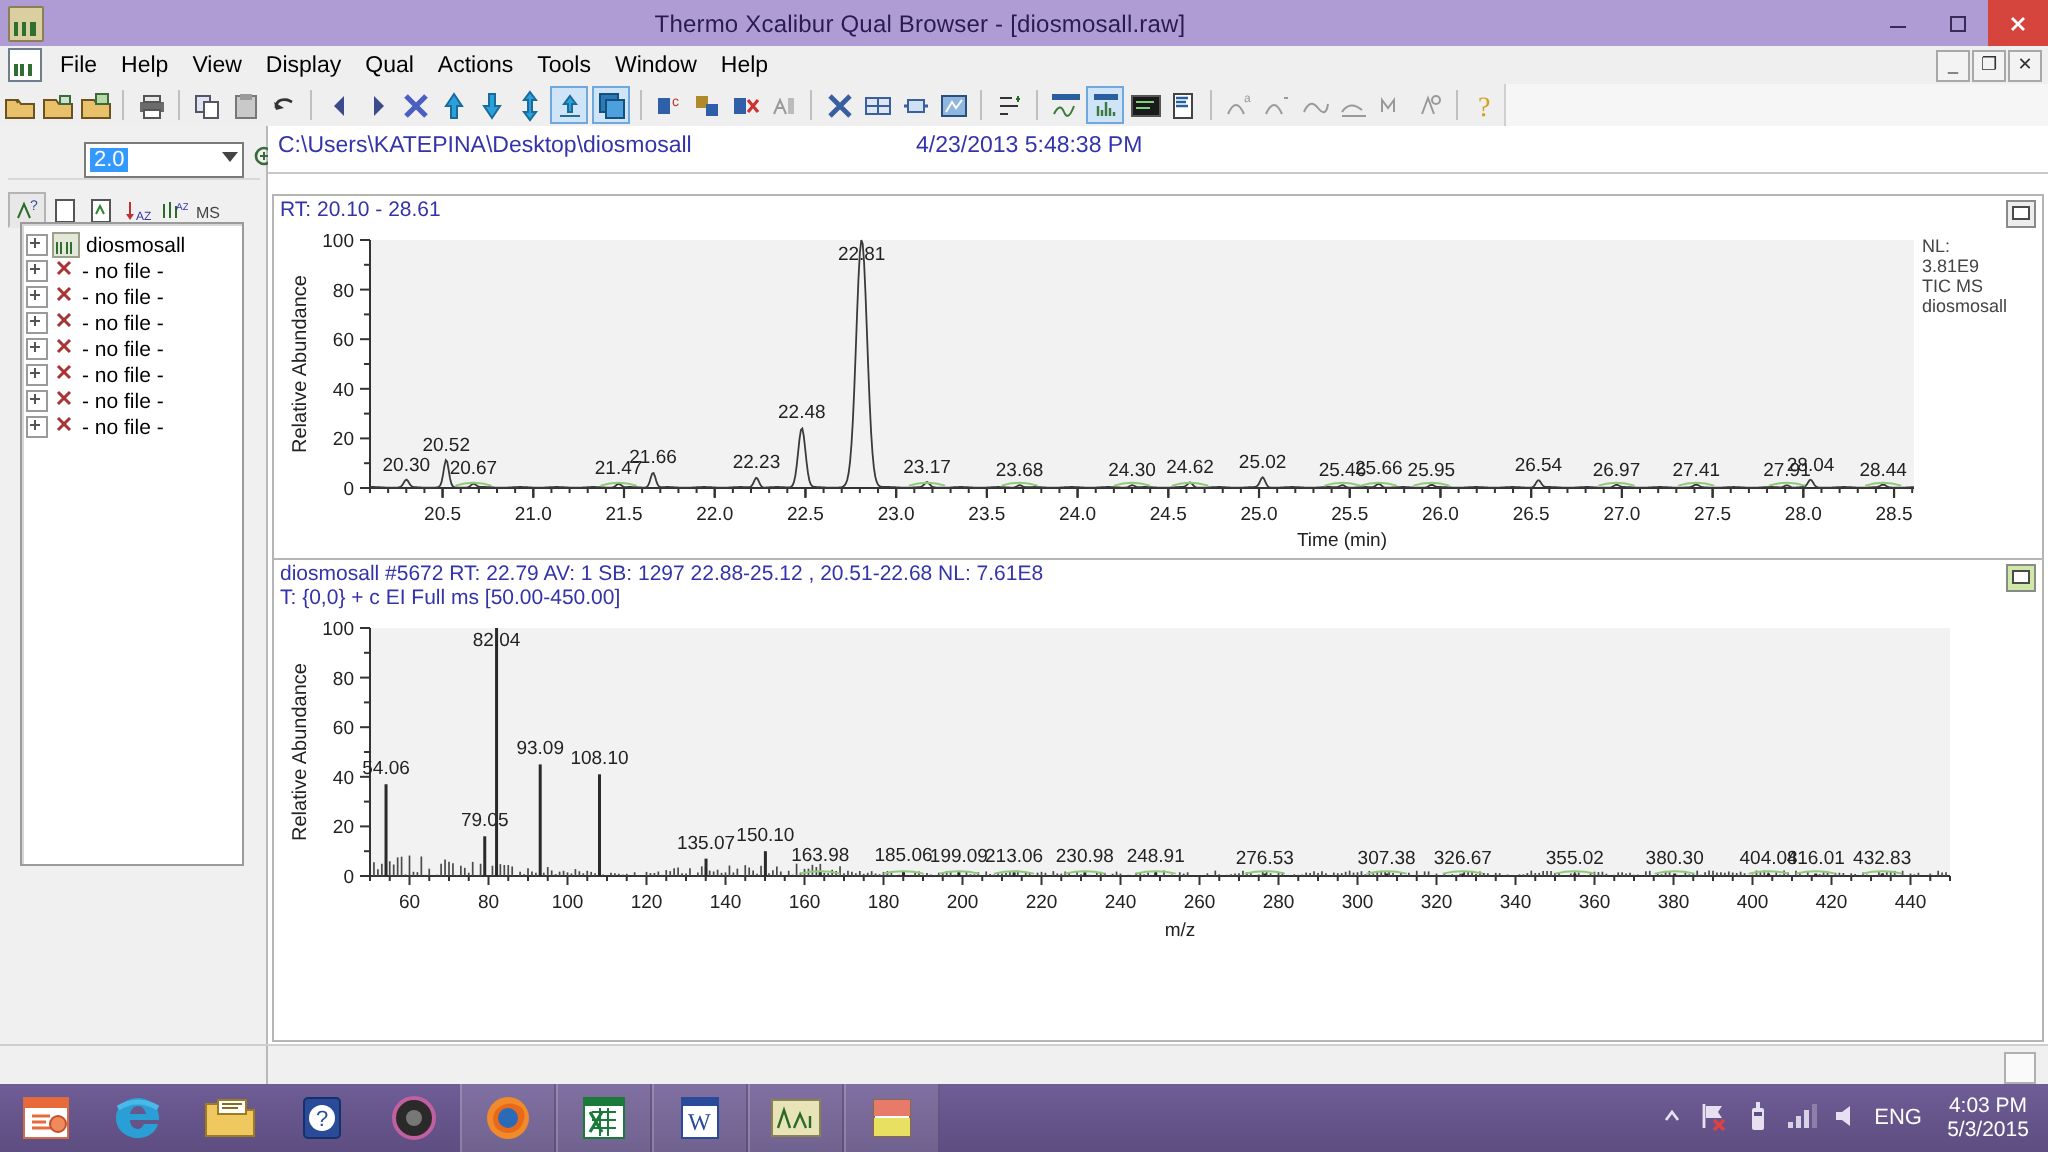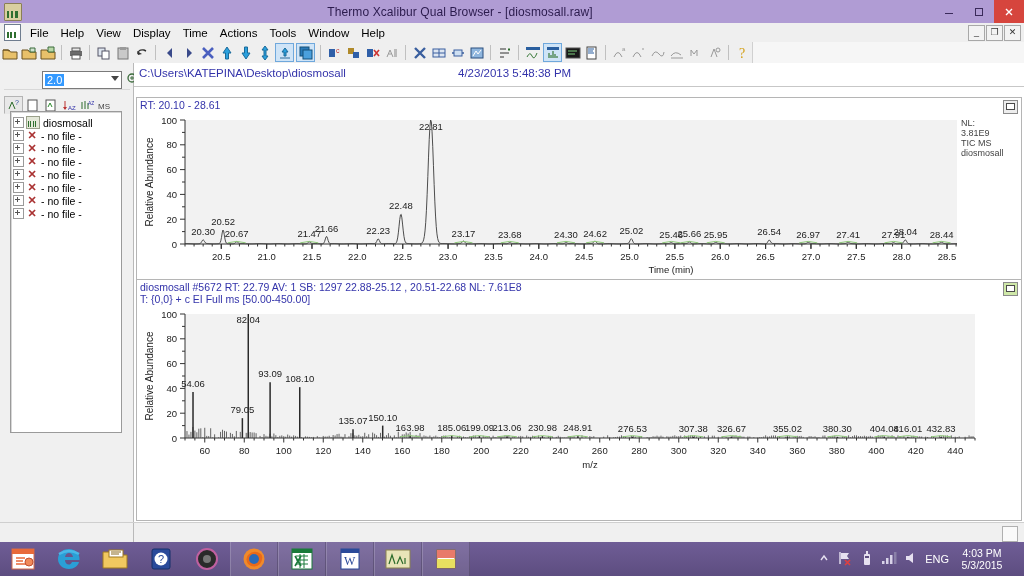--- a/index.html
+++ b/index.html
@@ -189,21 +189,21 @@
   .taskbar{
     position:absolute;left:0;top:542px;width:1024px;height:34px;
     background:linear-gradient(to bottom,#6f5d96,#5d4d80);
     display:flex;align-items:center;
   }
   .tbitem{
     width:46px;height:34px;display:flex;align-items:center;justify-content:center;
     position:relative;
   }
   .tbitem.open{background:rgba(255,255,255,0.12);border-left:1px solid rgba(255,255,255,0.18);border-right:1px solid rgba(0,0,0,0.18);}
-  .tray{margin-left:auto;display:flex;align-items:center;gap:7px;padding-right:16px;color:#fff;}
+  .tray{margin-left:auto;display:flex;align-items:center;gap:7px;padding-right:4px;color:#fff;}
   .tray .lang{font-size:11px;}
   .clock{color:#fff;font-size:10.5px;line-height:12px;text-align:center;min-width:52px;}
 </style>
 </head>
 <body>
 
 <div id="app">
 
   <div class="titlebar">
     <div class="appicon"></div>
@@ -226,21 +226,21 @@
       </div>
     </div>
   </div>
 
   <div class="menubar">
     <div class="docicon"></div>
     <div class="menu-item">File</div>
     <div class="menu-item">Help</div>
     <div class="menu-item">View</div>
     <div class="menu-item">Display</div>
-    <div class="menu-item">Time</div>
+    <div class="menu-item">Qual</div>
     <div class="menu-item">Actions</div>
     <div class="menu-item">Tools</div>
     <div class="menu-item">Window</div>
     <div class="menu-item">Help</div>
     <div class="menu-spacer"></div>
     <div class="mdibtns">
       <div class="mdibtn">_</div>
       <div class="mdibtn">❐</div>
       <div class="mdibtn">✕</div>
     </div>

